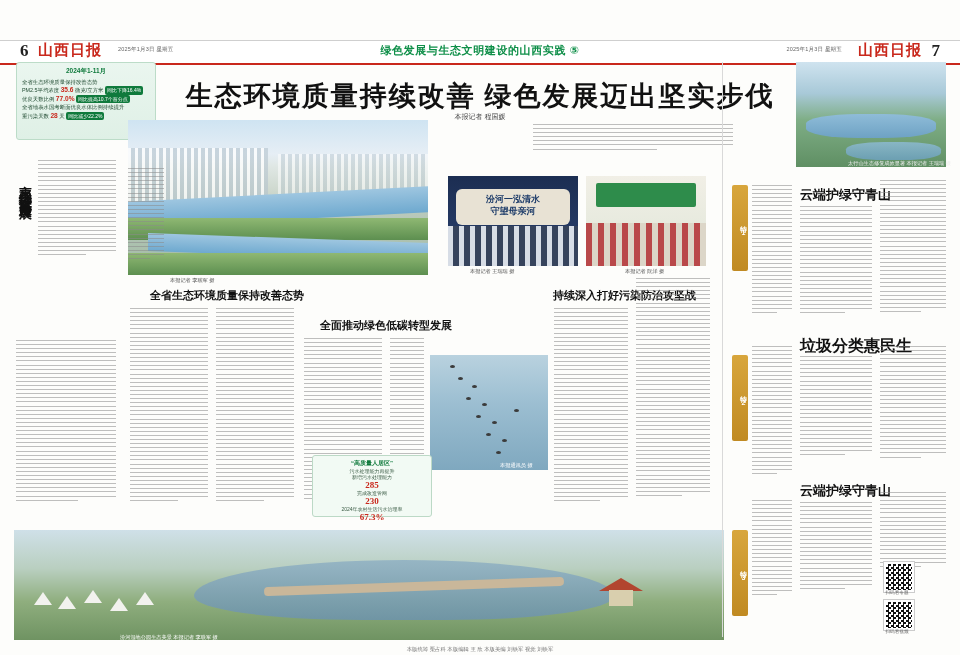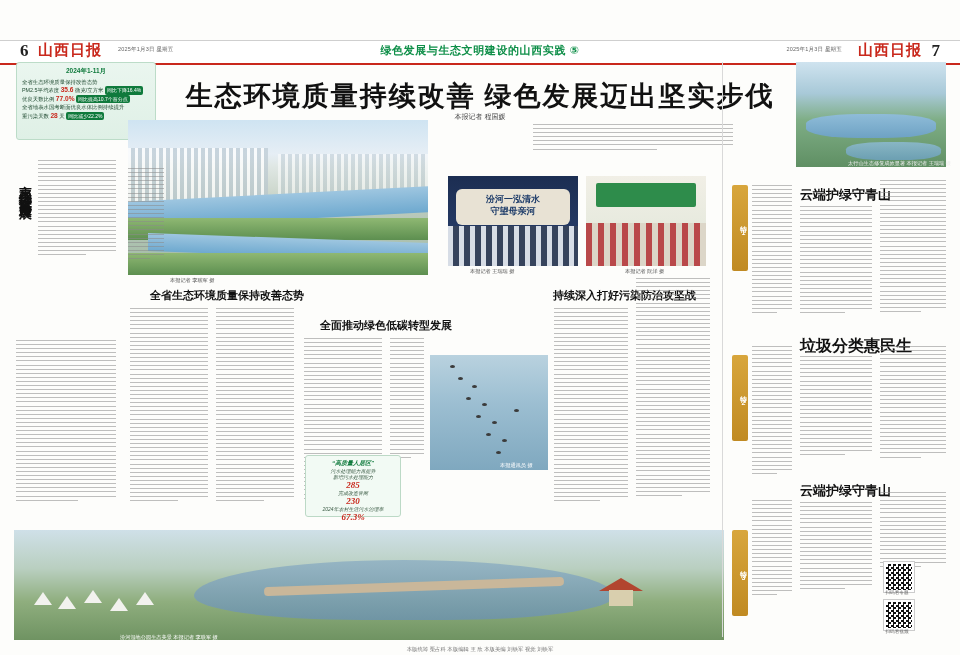--- a/index.html
+++ b/index.html
@@ -491,21 +491,21 @@
       <div class="ln"></div>
       <div class="ln"></div>
       <div class="ln"></div>
     <div class="ln"></div>
       <div class="ln"></div>
       <div class="ln"></div>
       <div class="ln"></div>
       <div class="ln short"></div>
   </div>
 
-  <div class="callout" style="left:305px;top:455px;width:96px;height:62px;font-style:italic;">
+  <div class="callout" style="left:312px;top:455px;width:120px;height:62px;">
     <div class="ct">“高质量人居区”</div>
     <div class="cs">污水处理能力再提升</div>
     <div class="cs">新增污水处理能力</div>
     <div class="cv">285</div>
     <div class="cs">完成改造管网</div>
     <div class="cv">230</div>
     <div class="cs">2024年农村生活污水治理率</div>
     <div class="cv">67.3%</div>
   </div>
 

